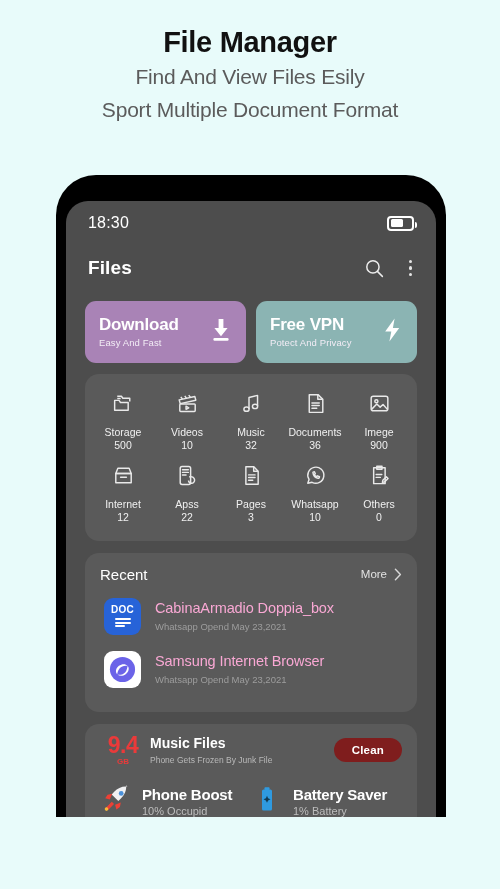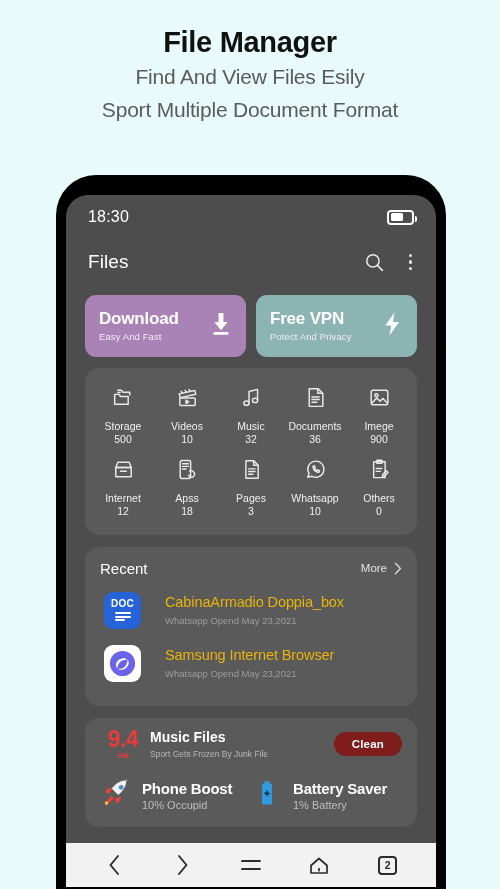--- a/index.html
+++ b/index.html
@@ -18,24 +18,24 @@
     letter-spacing: -0.3px; line-height: 1.15;
   }
   .promo-sub {
     font-size: 21px; color: #5b5b5b; line-height: 1.35;
     margin-top: 4px; letter-spacing: -0.2px;
   }
 
   
   .phone {
     position: absolute; left: 56px; top: 175px;
-    width: 390px; height: 714px;
+    width: 390px; height: 642px;
     background: #000;
     border-radius: 40px 40px 0 0;
-    padding: 20px 10px 0 10px;
+    padding: 26px 10px 0 10px;
     overflow: hidden;
   }
   .side-btn {
     position: absolute; right: -3px; top: 205px;
     width: 6px; height: 138px; background: #000; border-radius: 3px;
   }
   .screen {
     width: 370px; height: 692px;
     background: #4d4d4d;
     border-radius: 22px 22px 0 0;
@@ -61,21 +61,21 @@
     width: 2.5px; height: 6px; background: #fff; border-radius: 0 2px 2px 0;
   }
   .battery-fill { width: 62%; height: 100%; background: #fff; border-radius: 1.5px; }
 
   
   .appbar {
     height: 46px; display: flex; align-items: center;
     justify-content: space-between; padding: 0 22px;
     flex: 0 0 auto;
   }
-  .app-title { color: #fff; font-size: 19px; font-weight: normal; letter-spacing: 0.1px; }
+  .app-title { color: #fff; font-size: 19px; font-weight: bold; letter-spacing: 0.1px; }
   .appbar-actions { display: flex; align-items: center; gap: 22px; }
   .icon-search { width: 21px; height: 21px; display: block; }
   .kebab { display: flex; flex-direction: column; gap: 3px; align-items: center; padding: 2px; }
   .kebab i { width: 3.5px; height: 3.5px; border-radius: 50%; background: #e6e6e6; display: block; }
 
   
   .promo-row { display: flex; gap: 10px; padding: 10px 19px 0 19px; flex: 0 0 auto; }
   .pcard {
     flex: 1; height: 62px; border-radius: 11px;
     display: flex; align-items: center; justify-content: space-between;
@@ -104,29 +104,29 @@
   .cat-ico { width: 25px; height: 25px; margin-bottom: 6px; }
   .cat-label { color: #f0f0f0; font-size: 10.5px; line-height: 1.25; }
   .cat-count { color: #f0f0f0; font-size: 10.5px; line-height: 1.25; }
 
   
   .recent { margin-top: 12px; padding: 13px 15px 16px 15px; }
   .recent-head { display: flex; align-items: center; justify-content: space-between; margin-bottom: 7px; }
   .recent-title { color: #fff; font-size: 15px; font-weight: normal; }
   .more { display: flex; align-items: center; gap: 7px; color: #e2e2e2; font-size: 11.5px; }
   .chev-r { width: 8px; height: 13px; }
-  .rec-item { display: flex; align-items: center; gap: 24px; padding: 8px 0 8px 4px; }
+  .rec-item { display: flex; align-items: center; gap: 14px; padding: 8px 0 8px 4px; }
   .rec-ico { width: 37px; height: 37px; border-radius: 9px; flex: 0 0 auto; position: relative; }
   .doc-ico { background: #2763d8; display: flex; flex-direction: column; align-items: center; justify-content: center; }
   .doc-word { color: #fff; font-size: 10px; font-weight: bold; letter-spacing: 0.3px; line-height: 1; }
   .doc-lines { margin-top: 3px; display: flex; flex-direction: column; gap: 1.7px; align-items: flex-start; }
   .doc-lines span { display: block; height: 2px; background: #fff; border-radius: 1px; }
   .samsung-ico { background: #fff; display: flex; align-items: center; justify-content: center; }
   .rec-txt { display: flex; flex-direction: column; }
-  .rec-name { color: #eab308; font-size: 14.5px; letter-spacing: -0.1px; line-height: 1.2; }
+  .rec-name { color: #f9a8d4; font-size: 14.5px; letter-spacing: -0.1px; line-height: 1.2; }
   .rec-meta { color: #9d9d9d; font-size: 9.5px; margin-top: 3px; }
 
   
   .junk { margin-top: 12px; padding: 11px 15px 14px 15px; }
   .junk-row { display: flex; align-items: center; }
   .junk-size { display: flex; flex-direction: column; align-items: center; width: 46px; flex: 0 0 auto; }
   .junk-num { color: #ea3a3a; font-size: 23px; font-weight: bold; line-height: 0.95; letter-spacing: -0.5px; }
   .junk-unit { color: #ea3a3a; font-size: 8px; font-weight: bold; margin-top: 1px; }
   .junk-txt { flex: 1; display: flex; flex-direction: column; padding-left: 4px; }
   .junk-title { color: #fff; font-size: 14px; font-weight: bold; line-height: 1.1; }
@@ -302,21 +302,21 @@
 
             <div class="cat">
               <span>
                 <svg class="cat-ico" viewBox="0 0 24 24" fill="none" stroke="#e9e9e9" stroke-width="1.4" stroke-linejoin="round">
                   <rect x="5" y="3.4" width="10" height="17.2" rx="1.8"></rect>
                   <path d="M7.2 6.4h5.6M7.2 9h5.6M7.2 11.6h3.4" stroke-linecap="round"></path>
                   <path d="M13.6 13.4c2.6-1 5 .6 5.2 2.8.2 2-1.6 3.6-3.4 3.2-1.4-.3-2.4-1.4-2.4-2.6"></path>
                 </svg>
               </span>
               <span class="cat-label">Apss</span>
-              <span class="cat-count">18</span>
+              <span class="cat-count">22</span>
             </div>
 
             <div class="cat">
               <span>
                 <svg class="cat-ico" viewBox="0 0 24 24" fill="none" stroke="#e9e9e9" stroke-width="1.4" stroke-linejoin="round">
                   <path d="M6.6 3.6h7.6L18.4 8v12.4H6.6z"></path>
                     <path d="M14.1 3.7V8h4.2"></path>
                   <path d="M9.2 11.4h6.2M9.2 14h6.2M9.2 16.6h4" stroke-linecap="round"></path>
                 </svg>
               </span>
@@ -394,21 +394,21 @@
       </div>
 
       <div class="panel junk">
         <div class="junk-row">
           <div class="junk-size">
             <span class="junk-num">9.4</span>
             <span class="junk-unit">GB</span>
           </div>
           <div class="junk-txt">
             <span class="junk-title">Music Files</span>
-            <span class="junk-sub">Sport Gets Frozen By Junk File</span>
+            <span class="junk-sub">Phone Gets Frozen By Junk File</span>
           </div>
           <button class="clean-btn">Clean</button>
         </div>
 
         <div class="tools-row">
           <div class="tool">
             <span>
               <svg class="tool-ico" viewBox="0 0 32 32">
                 <path d="M27.5 3.6c-5.2-.6-9.8 1.5-13.3 5.2l-2.5 2.7 6.6 6.6 2.6-2.6c3.6-3.5 5.8-8 5.2-13.2z" fill="#f0f0f2"></path>
                 <circle cx="21.2" cy="10.4" r="2.4" fill="#4a90d9"></circle>

